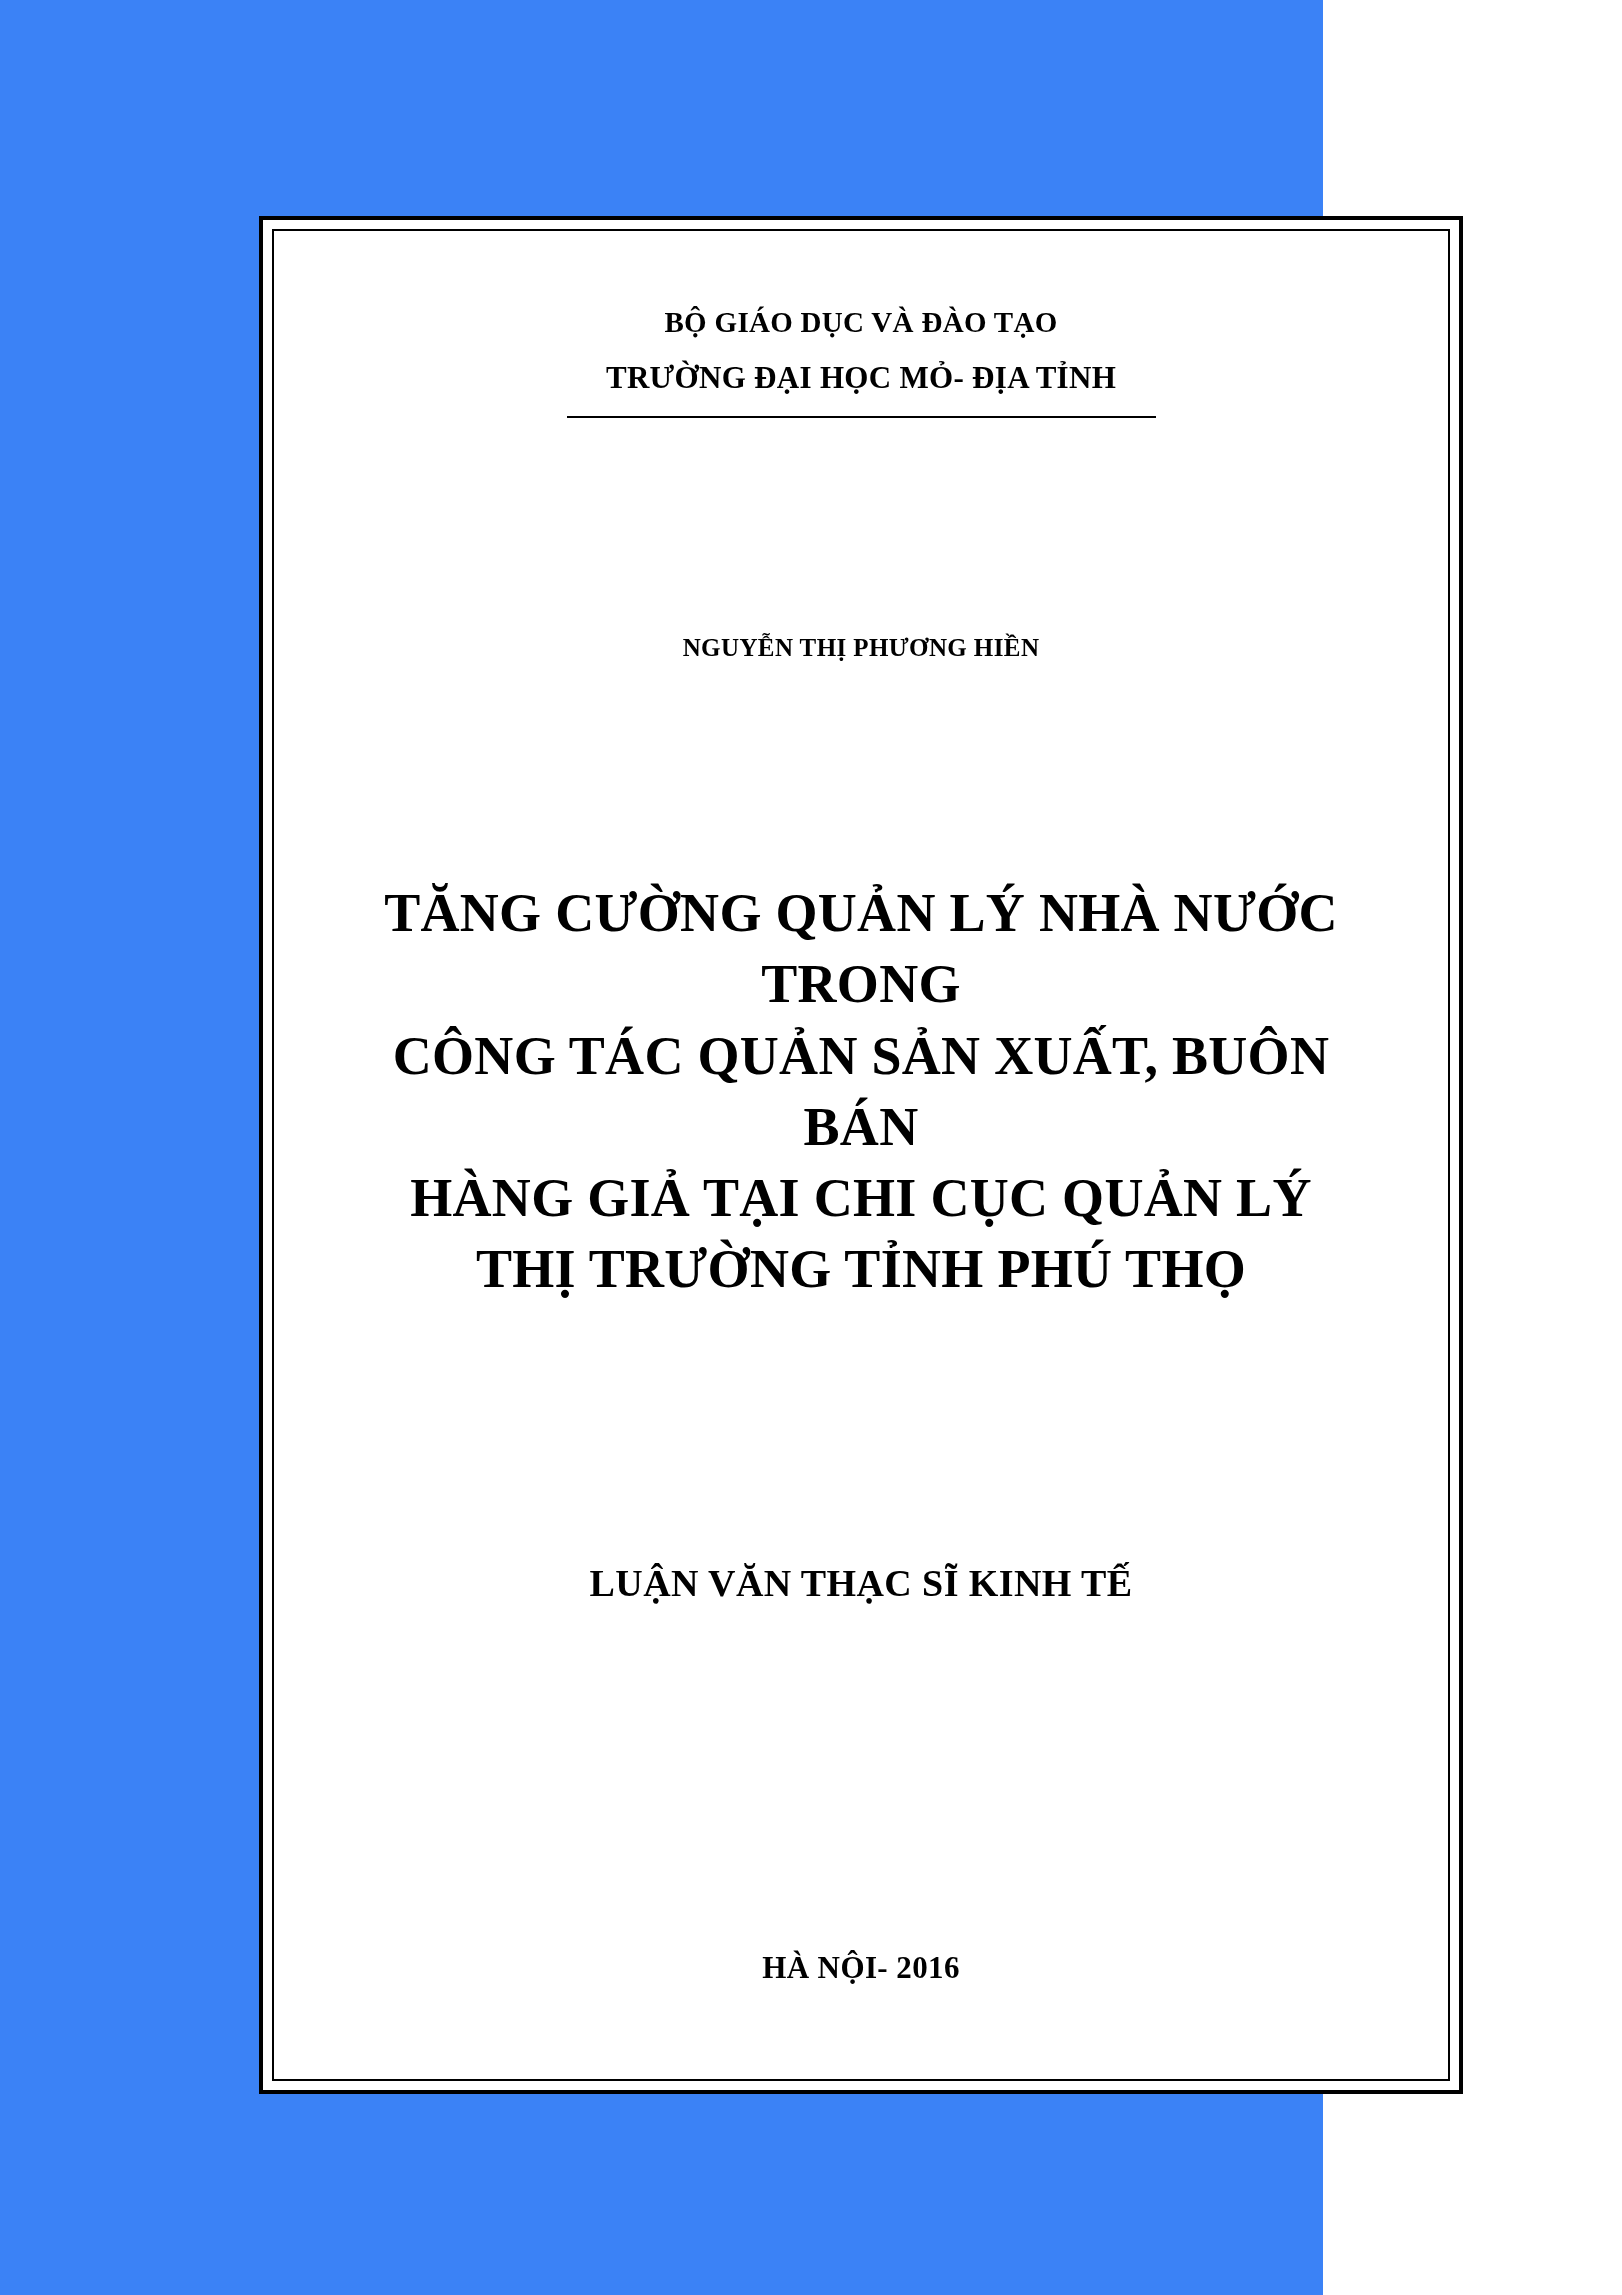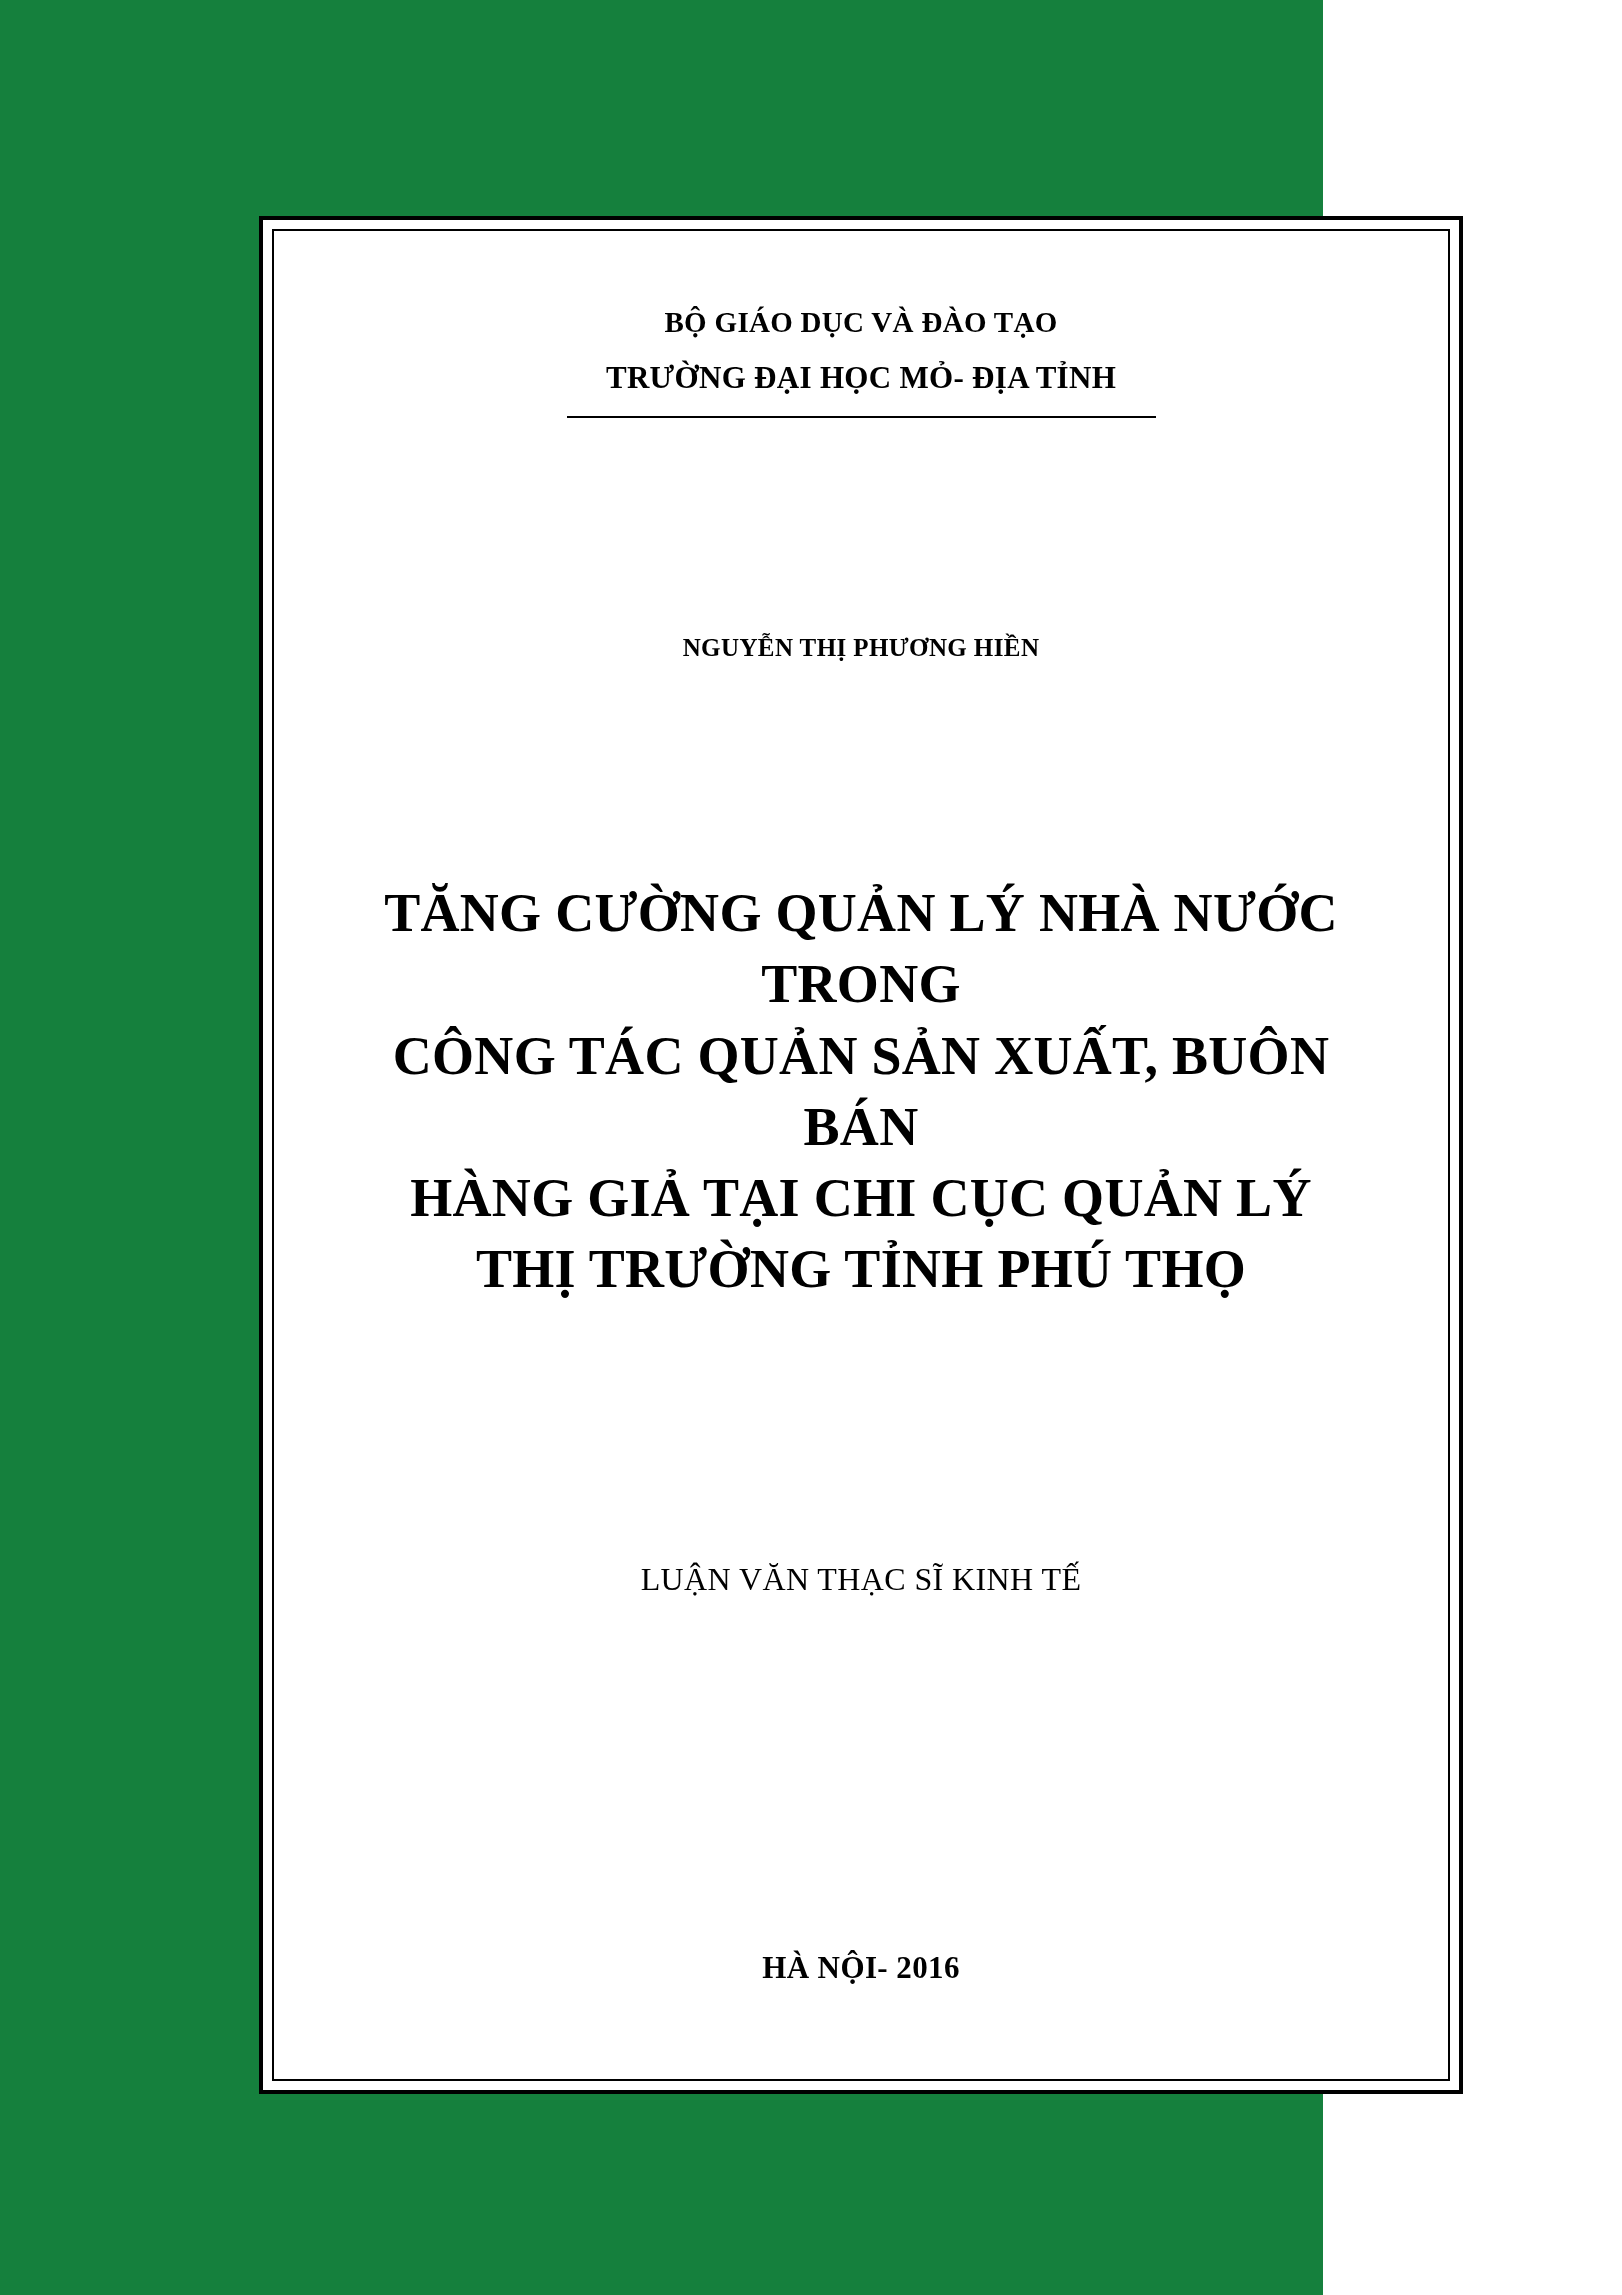--- a/index.html
+++ b/index.html
@@ -15,21 +15,21 @@
     position: relative;
     overflow: hidden;
   }
 
   .page {
     position: absolute;
     left: 0;
     top: 0;
     width: 1323px;
     height: 2295px;
-    background: #15803d;
+    background: #3b82f6;
   }
 
   
   .cover-frame-outer {
     position: absolute;
     left: 259px;
     top: 216px;
     width: 1204px;
     height: 1878px;
     border: 4.6px solid #000000;
@@ -99,22 +99,22 @@
     line-height: 1.32;
     letter-spacing: 0.3px;
     width: 1021px;
   }
   .thesis-title .tl {
     display: block;
   }
 
   .degree {
     margin-top: 255px;
-    font-size: 32px;
-    font-weight: normal;
+    font-size: 38px;
+    font-weight: bold;
     letter-spacing: 0.4px;
   }
 
   .spacer {
     flex: 1 1 auto;
   }
 
   .place-year {
     margin-bottom: 54px;
     font-size: 31px;

